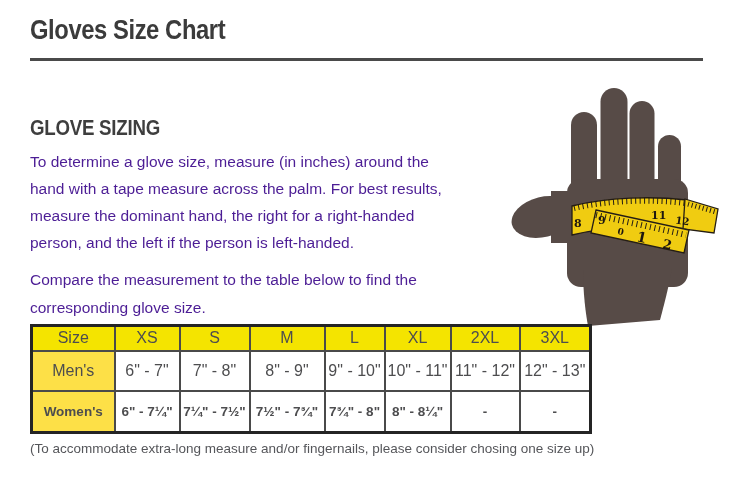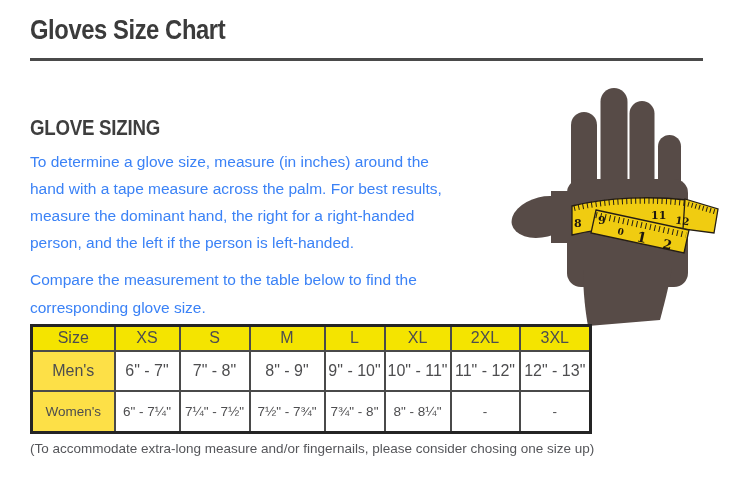--- a/index.html
+++ b/index.html
@@ -36,21 +36,21 @@
     letter-spacing:-0.3px;
     transform:scaleX(0.85);
     transform-origin:0 50%;
     white-space:nowrap;
   }
   p.body-text {
     margin:9px 0 0 0;
     max-width:436px;
     font-size:15.5px;
     line-height:27px;
-    color:#3b82f6;
+    color:#4c1d95;
   }
   p.body-text.second { margin-top:10px; line-height:28px; }
 
   table.size-table {
     border-collapse:collapse;
     table-layout:fixed;
     width:559px;
     margin-top:2px;
     border:3px solid #242424;
   }
@@ -68,20 +68,21 @@
   }
   .size-table thead th {
     background:#F4E400;
     height:25px;
   }
   .size-table tbody th { background:#fde047; }
   .size-table tbody tr.row-mens th, .size-table tbody tr.row-mens td { height:40px; }
   .size-table tbody tr.row-womens th, .size-table tbody tr.row-womens td { height:42px; font-size:13.5px; }
   .size-table tbody tr + tr th, .size-table tbody tr + tr td {
     border-top:1px solid #8F8F8F;
+    font-weight:bold;
   }
   .footnote {
     margin-top:7px;
     font-size:13.5px;
     color:#55565A;
   }
   .hand-illustration {
     position:absolute;
     left:493px; top:83px;
     width:240px; height:250px;

